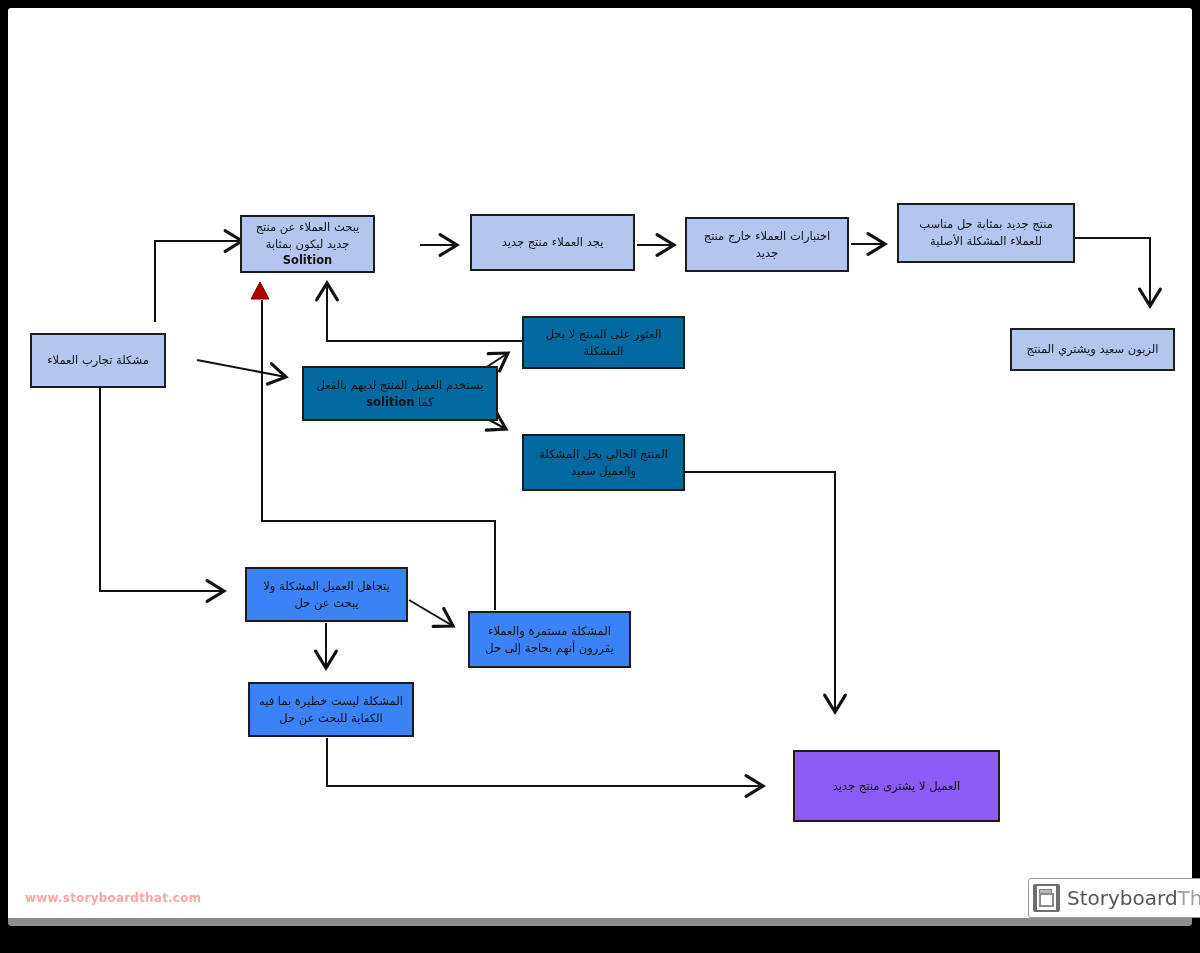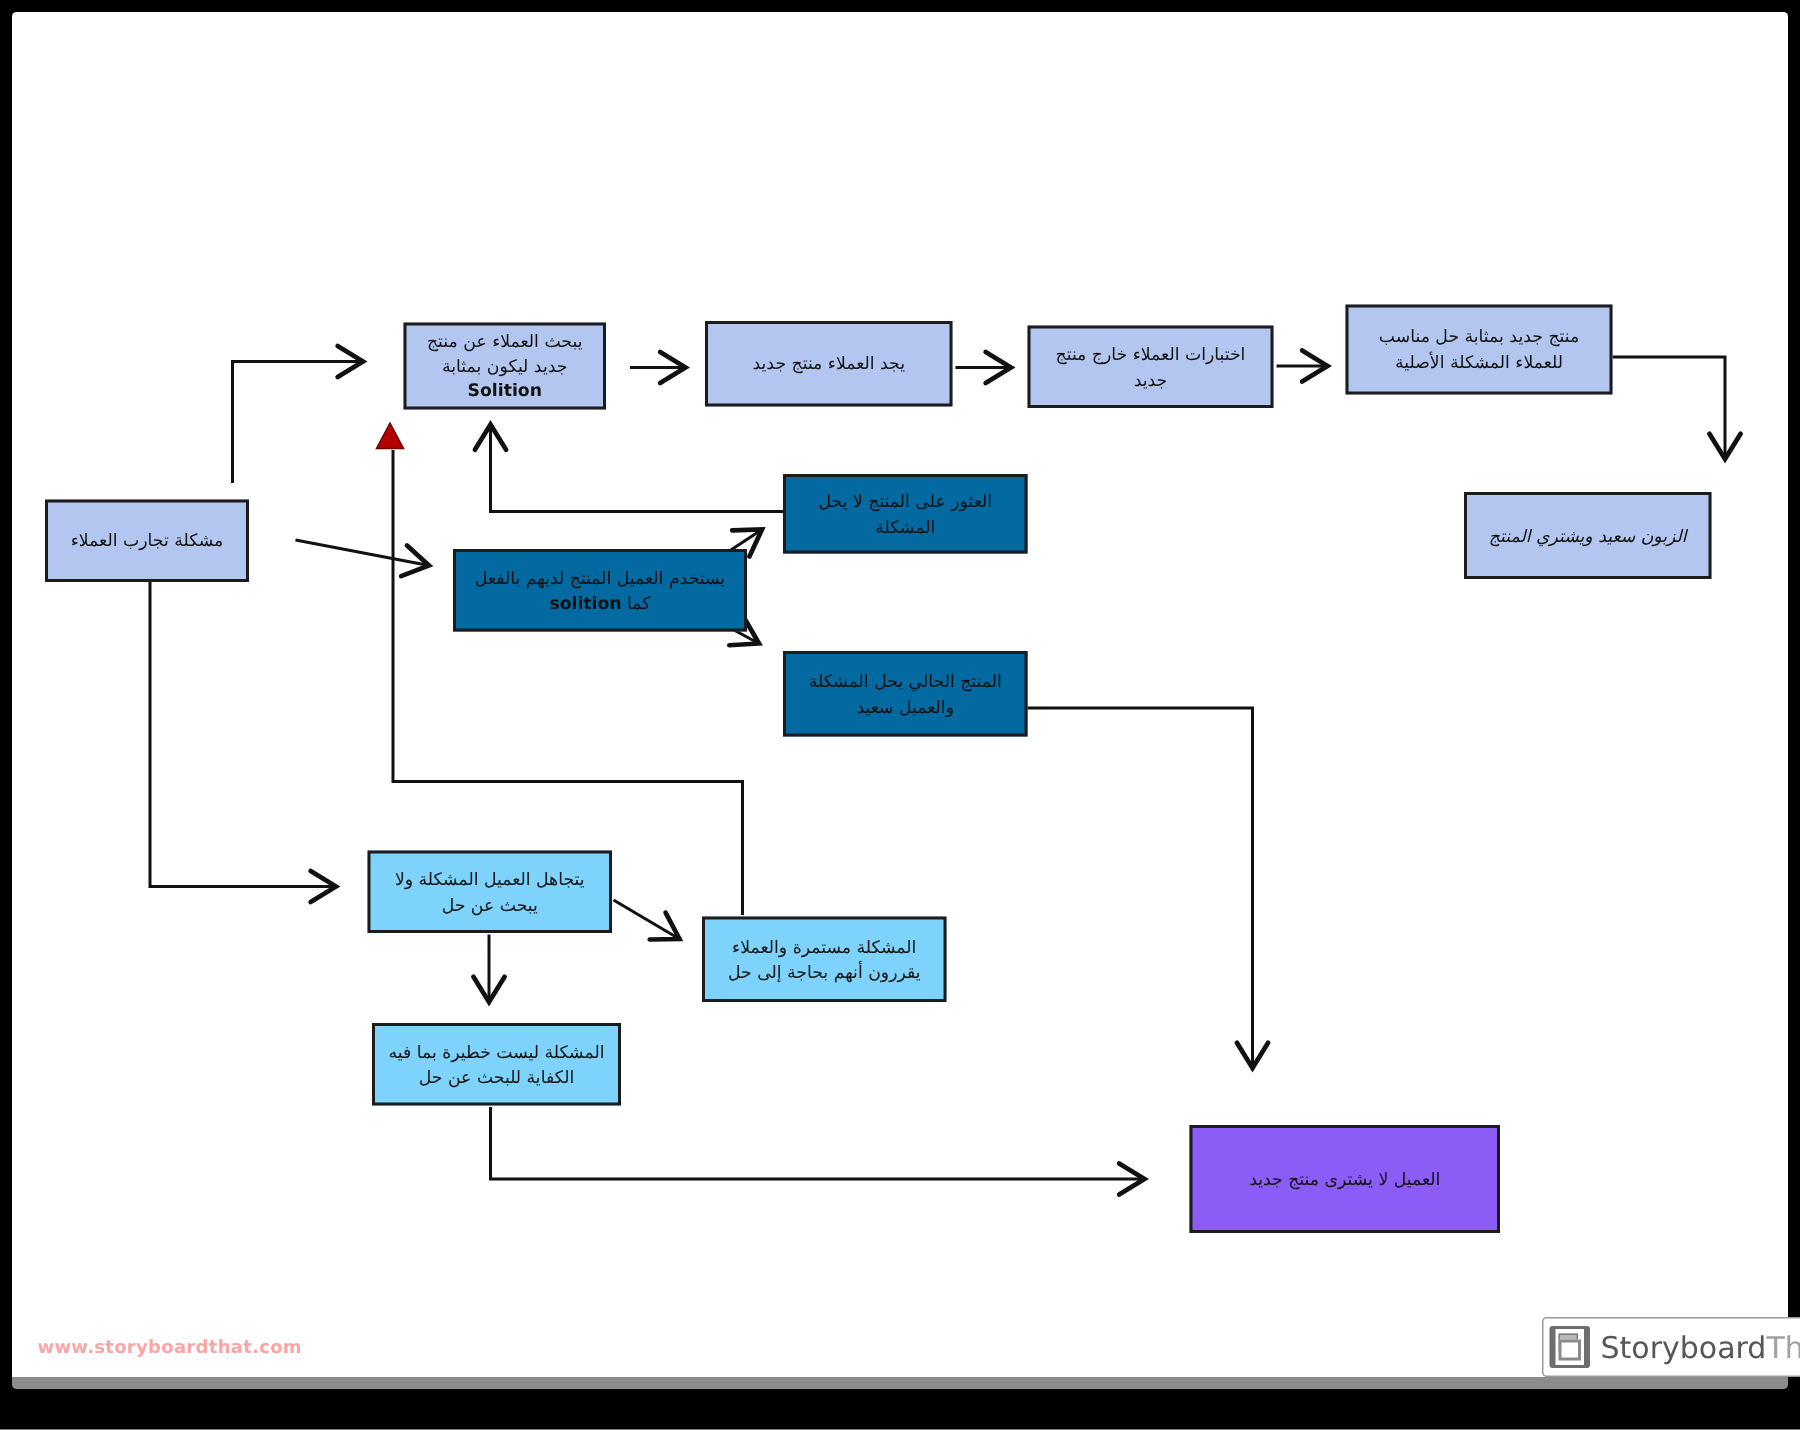--- a/index.html
+++ b/index.html
@@ -13,29 +13,29 @@
   }
   .arrow-layer{position:absolute;left:0;top:0;pointer-events:none;}
   .node{
     position:absolute;box-sizing:border-box;border:2px solid #1c1c1c;
     display:flex;align-items:center;justify-content:center;text-align:center;
     direction:rtl;font-size:11.5px;line-height:1.45;padding:3px 9px;color:#111;
   }
   .node .latin{font-weight:bold;direction:ltr;unicode-bidi:embed;}
   .c-blue{background:#b3c6ef;}
   .c-yellow{background:#0369a1;}
-  .c-green{background:#7dd3fc;}
+  .c-green{background:#3b82f6;}
   .c-red{background:#8b5cf6;}
 
   #n-start{left:30px;top:333px;width:136px;height:55px;}
-  #n-search{left:269px;top:215px;width:135px;height:58px;}
+  #n-search{left:240px;top:215px;width:135px;height:58px;}
   #n-find{left:470px;top:214px;width:165px;height:57px;}
   #n-test{left:685px;top:217px;width:164px;height:55px;}
   #n-solves{left:897px;top:203px;width:178px;height:60px;}
-  #n-happy{left:976px;top:328px;width:165px;height:58px;font-style:italic;}
+  #n-happy{left:1010px;top:328px;width:165px;height:43px;}
   #n-existing{left:302px;top:366px;width:196px;height:55px;}
   #n-notsolve{left:522px;top:316px;width:163px;height:53px;}
   #n-current{left:522px;top:434px;width:163px;height:57px;}
   #n-ignore{left:245px;top:567px;width:163px;height:55px;}
   #n-persists{left:468px;top:611px;width:163px;height:57px;}
   #n-notserious{left:248px;top:682px;width:166px;height:55px;}
   #n-nopurchase{left:793px;top:750px;width:207px;height:72px;}
 
   .watermark{
     position:absolute;left:25px;top:891px;font-size:12px;font-weight:bold;color:#fca5a5;

